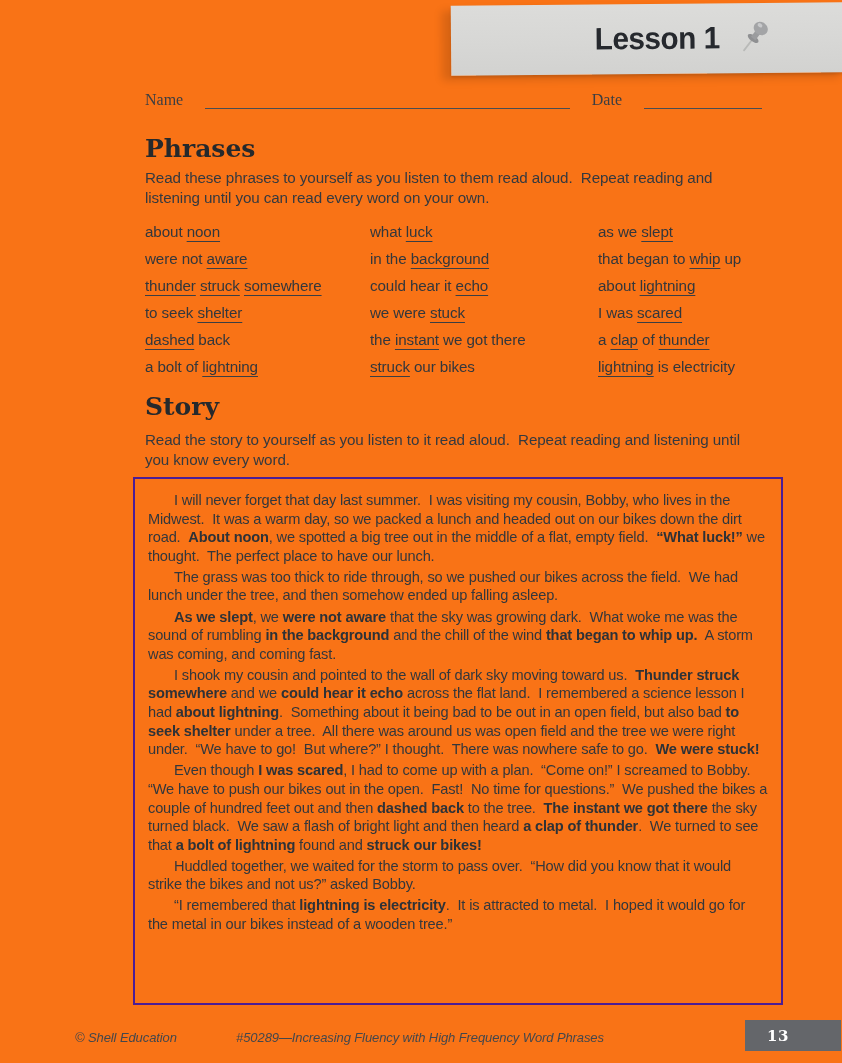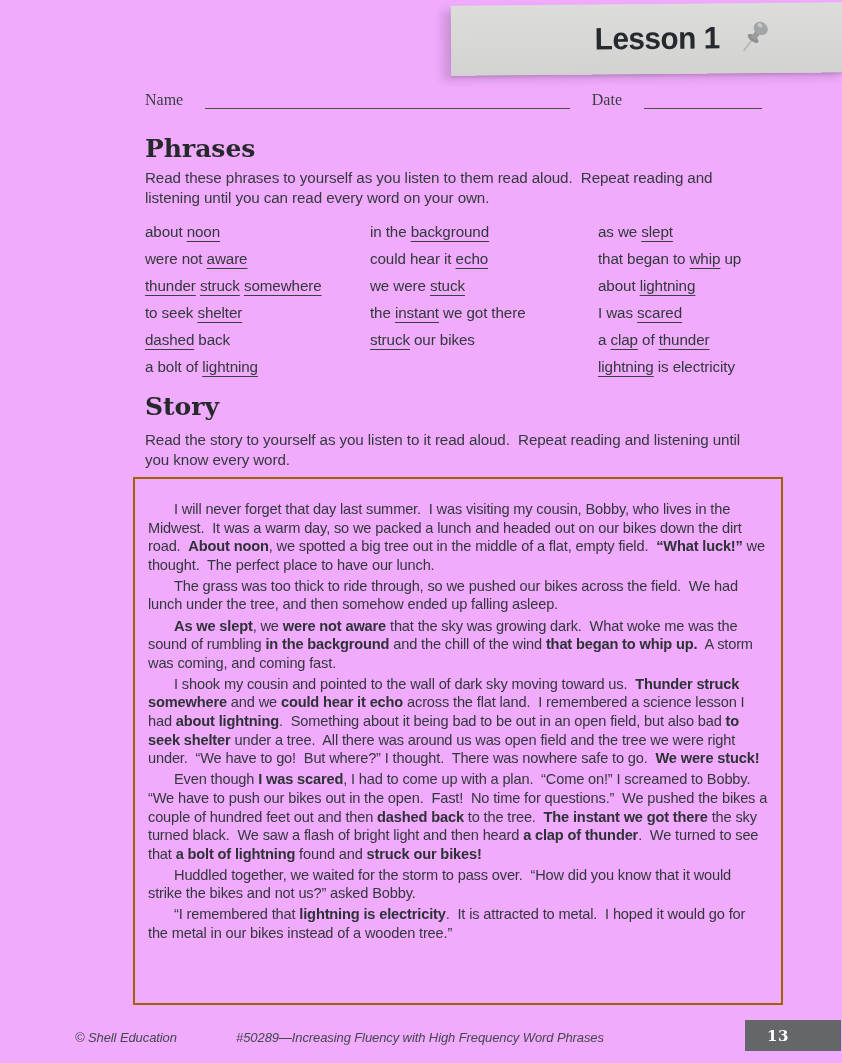--- a/index.html
+++ b/index.html
@@ -1,19 +1,19 @@
 <!DOCTYPE html>
 <html><head>
 <meta charset="utf-8">
 <style>
   html,body{margin:0;padding:0;background:#ffffff;}
   .page{
     position:relative;
     width:842px;height:1063px;
-    background:#f0abfc;
+    background:#f97316;
     font-family:"Liberation Sans",sans-serif;
     color:#35393f;
     overflow:hidden;
   }
   
   .banner{
     position:absolute;top:4px;left:451px;right:-6px;height:70px;
     background:linear-gradient(180deg,#dcdcda 0%,#d7d7d5 55%,#d2d2d0 100%);
     box-shadow:-9px 5px 9px rgba(0,0,0,0.13), 0 2px 3px rgba(0,0,0,0.12);
     transform:rotate(-0.5deg);
@@ -61,22 +61,22 @@
   .phrase .u{
     text-decoration:underline;
     text-decoration-thickness:1.4px;
     text-underline-offset:3.5px;
     text-decoration-color:#3a3e44;
     margin-top:48px;
   }
   
   .story-box{
     position:absolute;top:477px;left:133px;width:650px;height:528px;
-    border:2px solid #a16207;box-sizing:border-box;
-    padding:21px 13px 0 13px;
+    border:2px solid #4c1d95;box-sizing:border-box;
+    padding:12px 13px 0 13px;
     overflow:hidden;
   }
   .story-p{
     margin:0 0 2.5px 0;
     font-size:14.6px;line-height:18.6px;letter-spacing:-0.15px;
     text-indent:26px;white-space:pre-wrap;color:#33373c;
   }
   .story-p b{font-weight:bold;color:#2e3237;}
   
   .footer{position:absolute;top:1016px;left:0;width:842px;height:47px;}
@@ -129,20 +129,21 @@
   <div class="phrase-grid">
     <div class="pcol">
         <div class="phrase"><span>about </span><span class="u">noon</span></div>
         <div class="phrase"><span>were not </span><span class="u">aware</span></div>
         <div class="phrase"><span class="u">thunder</span><span> </span><span class="u">struck</span><span> </span><span class="u">somewhere</span></div>
         <div class="phrase"><span>to seek </span><span class="u">shelter</span></div>
         <div class="phrase"><span class="u">dashed</span><span> back</span></div>
         <div class="phrase"><span>a bolt of </span><span class="u">lightning</span></div>
       </div>
     <div class="pcol">
+        <div class="phrase"><span>what </span><span class="u">luck</span></div>
         <div class="phrase"><span>in the </span><span class="u">background</span></div>
         <div class="phrase"><span>could hear it </span><span class="u">echo</span></div>
         <div class="phrase"><span>we were </span><span class="u">stuck</span></div>
         <div class="phrase"><span>the </span><span class="u">instant</span><span> we got there</span></div>
         <div class="phrase"><span class="u">struck</span><span> our bikes</span></div>
       </div>
     <div class="pcol">
         <div class="phrase"><span>as we </span><span class="u">slept</span></div>
         <div class="phrase"><span>that began to </span><span class="u">whip</span><span> up</span></div>
         <div class="phrase"><span>about </span><span class="u">lightning</span></div>

